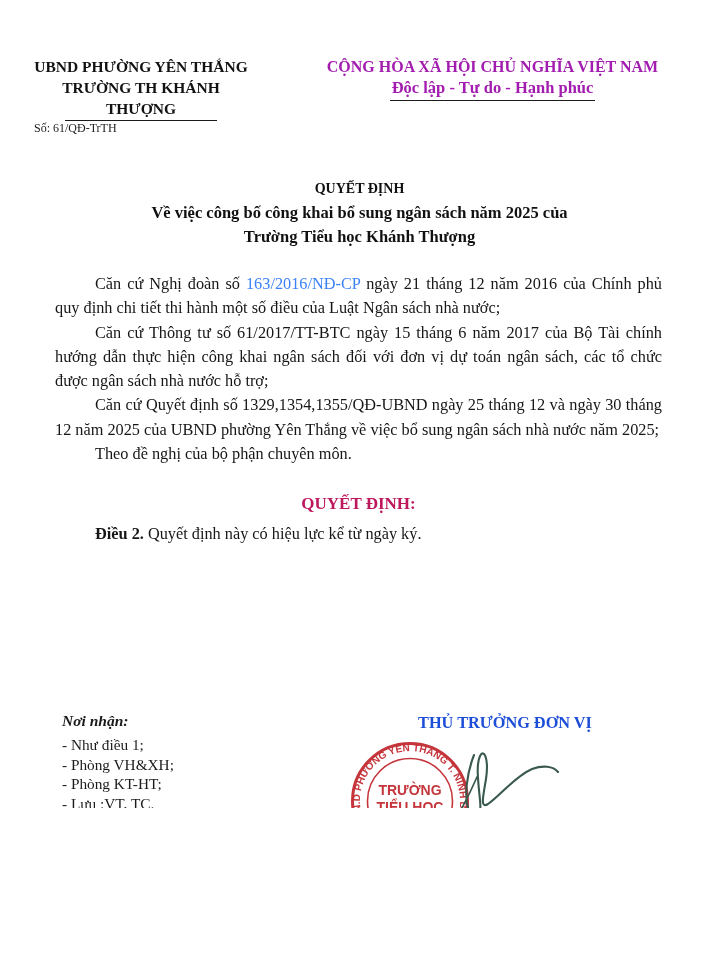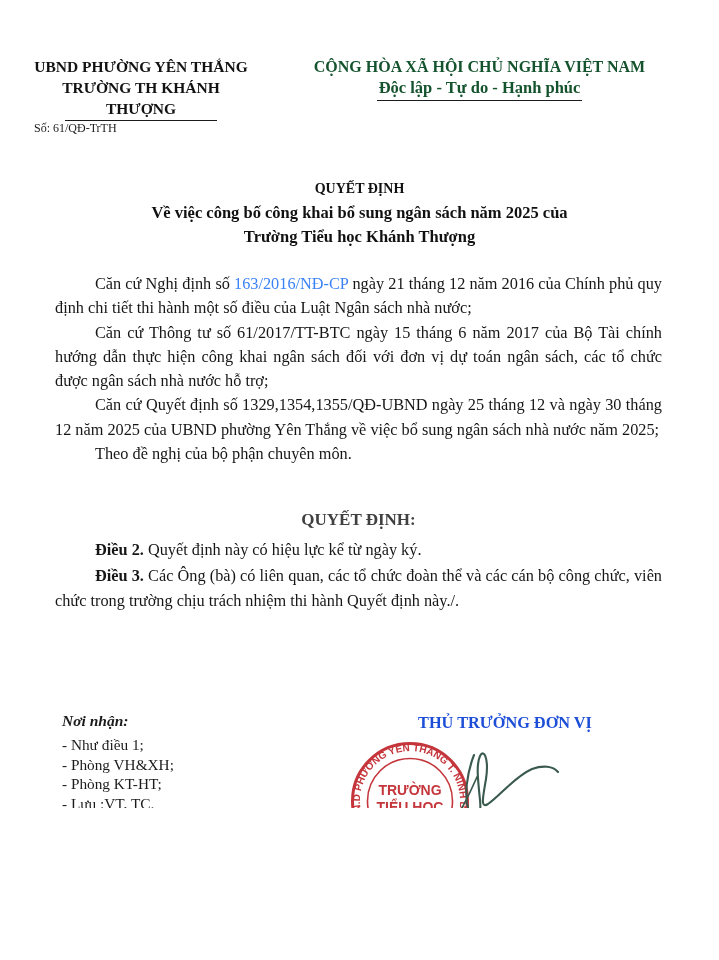--- a/index.html
+++ b/index.html
@@ -10,41 +10,41 @@
     font-family:"Liberation Serif","DejaVu Serif",serif;
     padding-left:7px;
   }
   
   .hdr-left {
     position:absolute; left:34px; top:56px; width:214px;
     text-align:center; font-weight:bold; font-size:15.5px; line-height:21px; color:#121212;
   }
   .hdr-left .underbar { width:152px; margin:1px auto 0; border-top:1.5px solid #1b1b1b; height:0; }
   .hdr-right {
-    position:absolute; left:302px; top:56px; width:355px;
-    text-align:center; color:#14532d;
+    position:absolute; left:315px; top:56px; width:355px;
+    text-align:center; color:#a21caf;
   }
   .hdr-right .nation { font-weight:bold; font-size:16px; line-height:21px; }
   .hdr-right .motto  { display:inline-block; font-weight:bold; font-size:16.5px; line-height:22px;
                        border-bottom:1.5px solid #1b1b1b; padding:0 2px 1px; }
   .so-line   { position:absolute; left:34px; top:121px; width:214px; text-align:left; font-size:12px; }
   .date-line { position:absolute; left:315px; top:121px; width:355px; text-align:center;
                font-style:italic; font-size:16px; white-space:pre-wrap; }
   
   .title-block { position:absolute; left:57px; top:177px; width:605px; text-align:center; color:#111; }
   .title-block .t1 { font-weight:bold; font-size:14px; line-height:24px; }
   .title-block .t2 { font-weight:bold; font-size:16.5px; line-height:24px;text-align:center; }
   
   .body-block { position:absolute; left:55px; top:272px; width:607px; }
   .body-block p {
     font-size:16.3px; line-height:24.3px; text-align:justify; text-indent:40px; color:#161616;
   }
   .link { color:#3b82f6; }
   .decision-heading {
-    text-align:center; font-weight:bold; font-size:17px; line-height:24px; margin-top:42px; color:#404040;
+    text-align:center; font-weight:bold; font-size:17px; line-height:24px; margin-top:26px; color:#be185d;
   }
   .articles { margin-top:5px; }
   .articles p { line-height:25.2px; }
   .lbl { font-weight:bold; }
   .it  { font-style:italic; }
   
   .recipients { position:absolute; left:62px; top:712px; font-size:15.3px; }
   .recipients .rlabel { font-weight:bold; font-style:italic; font-size:15.5px; }
   .recipients ul { list-style:none; margin-top:5px; }
   .recipients li { line-height:19.5px; }
@@ -73,30 +73,29 @@
 
   <div class="so-line">Số: 61/QĐ-TrTH</div>
 
   <div class="title-block">
     <div class="t1">QUYẾT ĐỊNH</div>
     <div class="t2">Về việc công bố công khai bổ sung ngân sách năm 2025 của</div>
     <div class="t2">Trường Tiểu học Khánh Thượng</div>
   </div>
 
   <div class="body-block">
-    <p><span>Căn cứ Nghị định số </span><span class="link">163/2016/NĐ-CP</span><span> ngày 21 tháng 12 năm 2016 của Chính phủ quy định chi tiết thi hành một số điều của Luật Ngân sách nhà nước;</span></p>
+    <p><span>Căn cứ Nghị đoàn số </span><span class="link">163/2016/NĐ-CP</span><span> ngày 21 tháng 12 năm 2016 của Chính phủ quy định chi tiết thi hành một số điều của Luật Ngân sách nhà nước;</span></p>
     <p>Căn cứ Thông tư số 61/2017/TT-BTC ngày 15 tháng 6 năm 2017 của Bộ Tài chính hướng dẫn thực hiện công khai ngân sách đối với đơn vị dự toán ngân sách, các tổ chức được ngân sách nhà nước hỗ trợ;</p>
     <p>Căn cứ Quyết định số 1329,1354,1355/QĐ-UBND ngày 25 tháng 12 và ngày 30 tháng 12 năm 2025 của UBND phường Yên Thắng về việc bổ sung ngân sách nhà nước năm 2025;</p>
     <p>Theo đề nghị của bộ phận chuyên môn.</p>
 
     <div class="decision-heading">QUYẾT ĐỊNH:</div>
 
     <div class="articles">
       <p><span class="lbl">Điều 2.</span><span> Quyết định này có hiệu lực kể từ ngày ký.</span></p>
-      <p><span class="lbl">Điều 3.</span><span> Các Ông (bà) có liên quan, các tổ chức đoàn thể và các cán bộ công chức, viên chức trong trường chịu trách nhiệm thi hành Quyết định này./.</span></p>
     </div>
   </div>
 
   <div class="recipients">
     <div class="rlabel">Nơi nhận:</div>
     <ul>
       <li>- Như điều 1;</li>
       <li>- Phòng VH&amp;XH;</li>
       <li>- Phòng KT-HT;</li>
       <li>- Lưu :VT, TC.</li>

